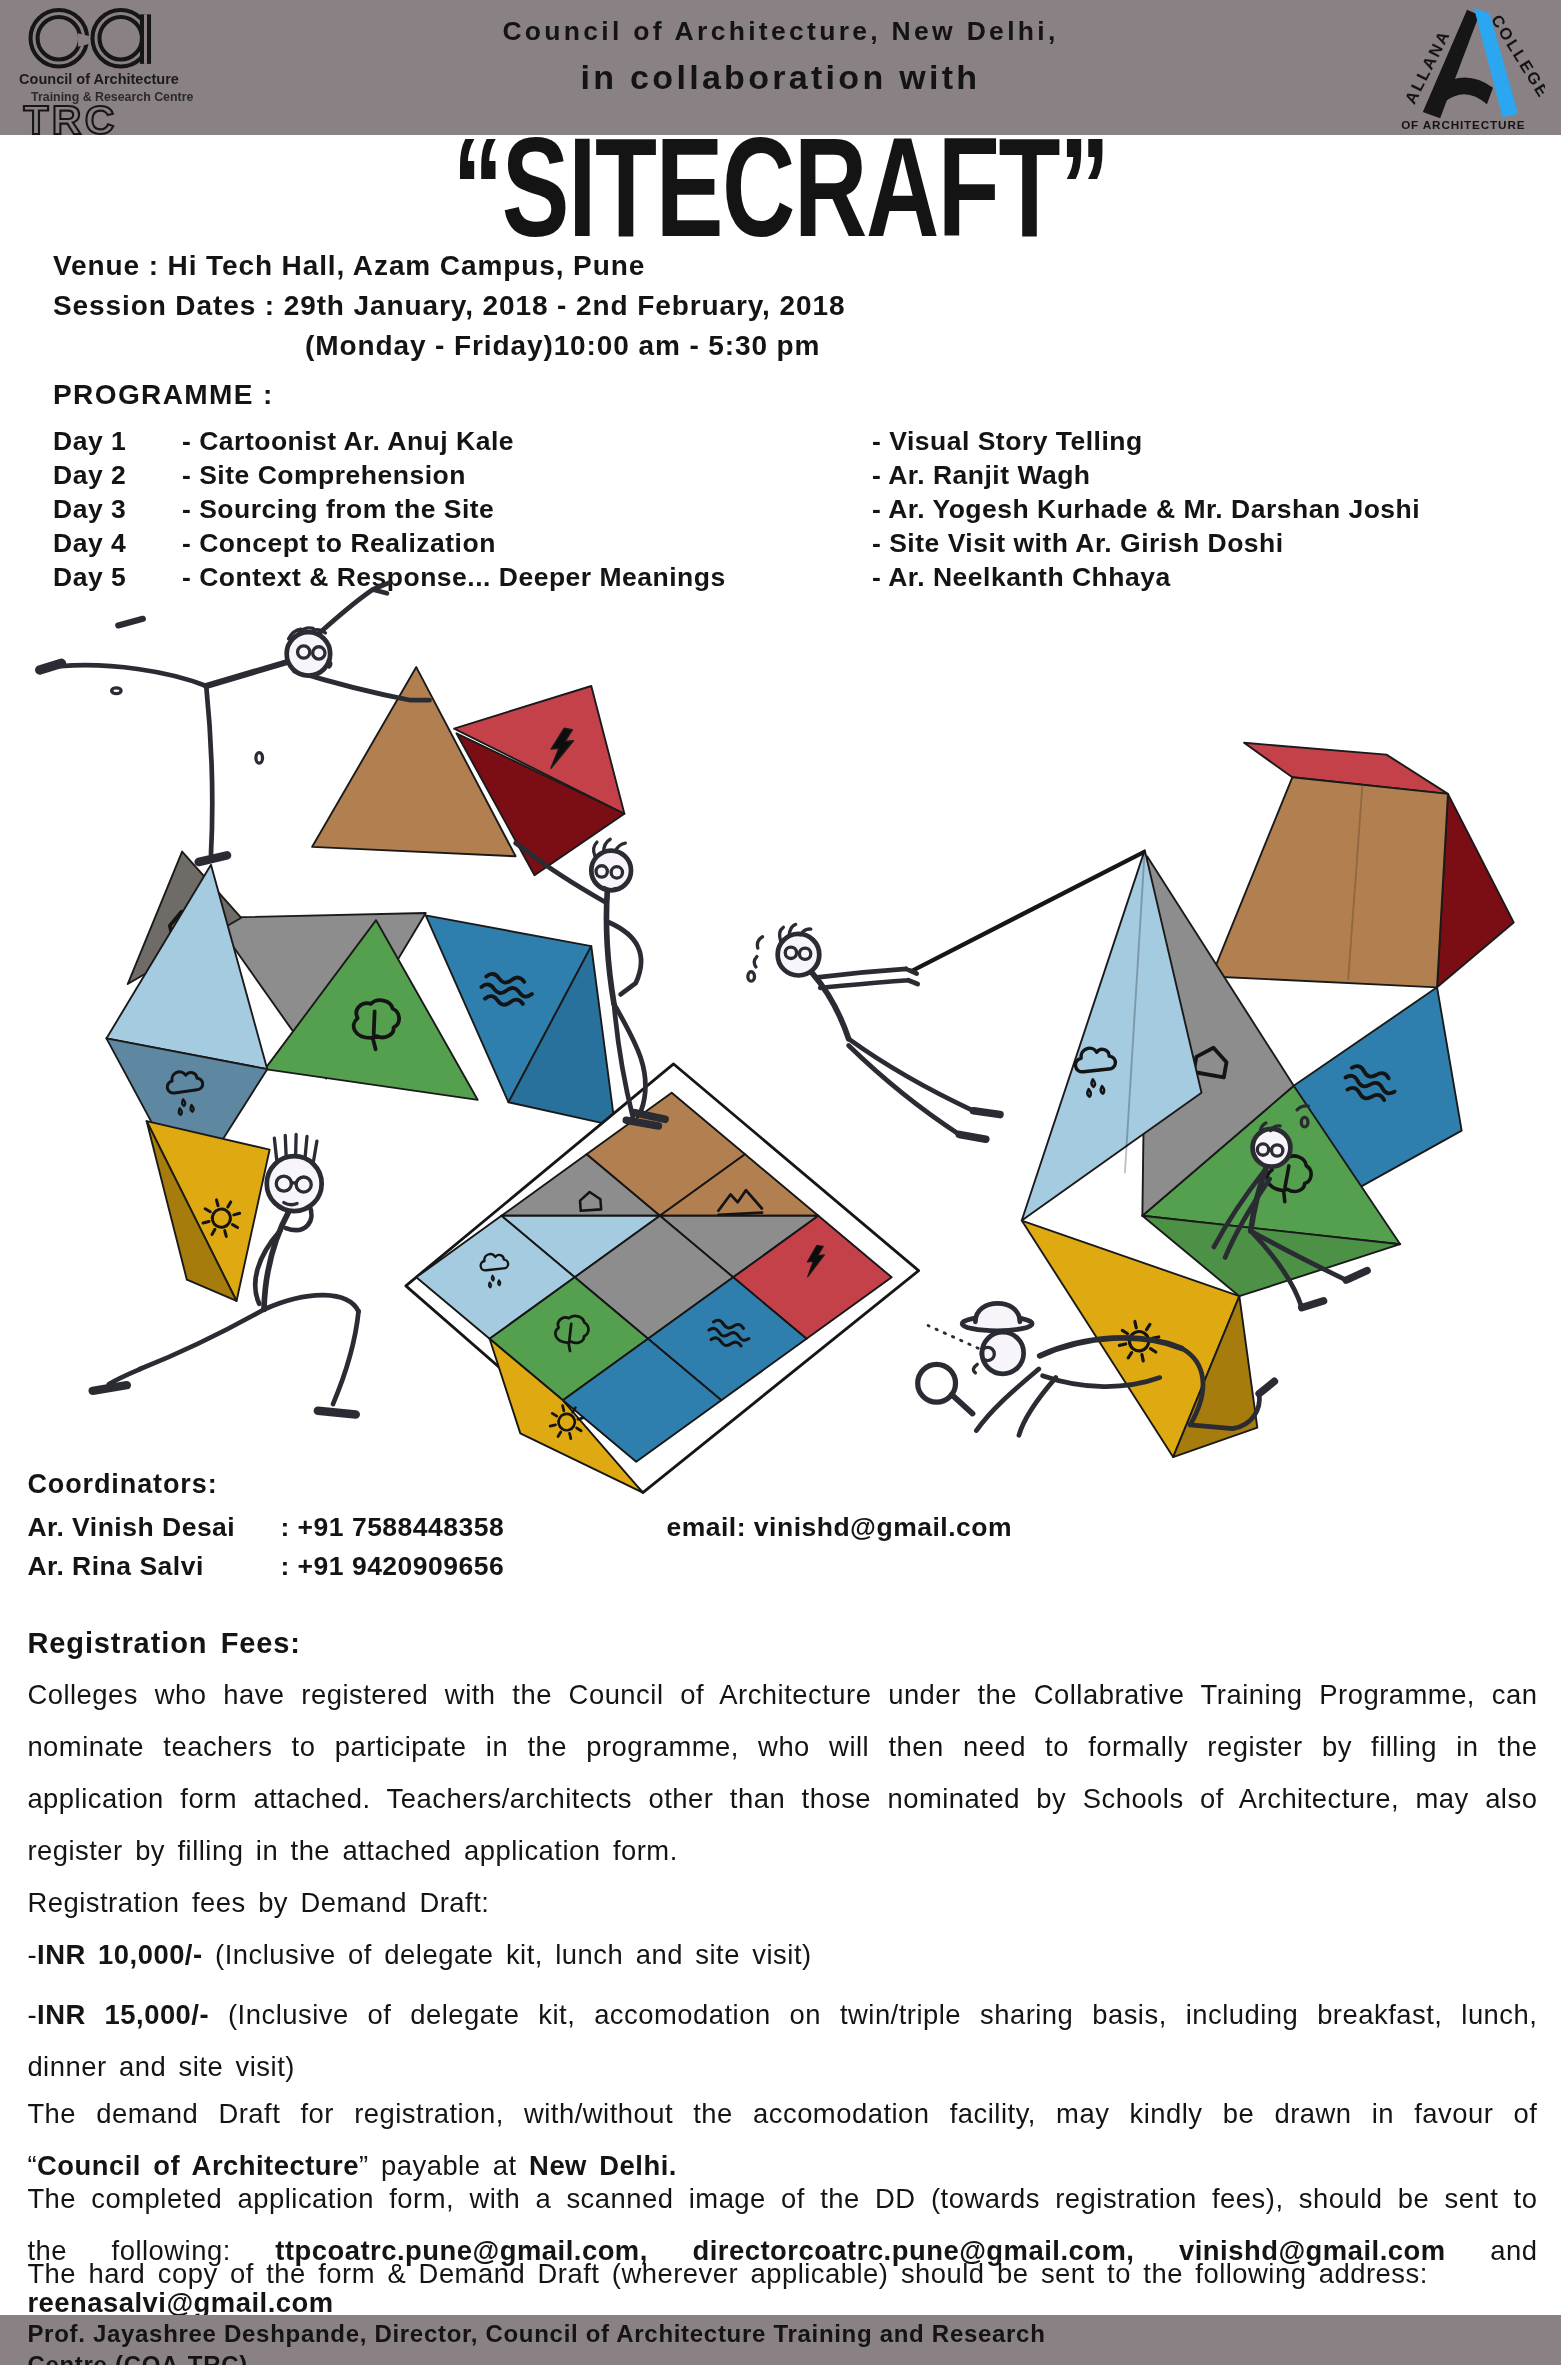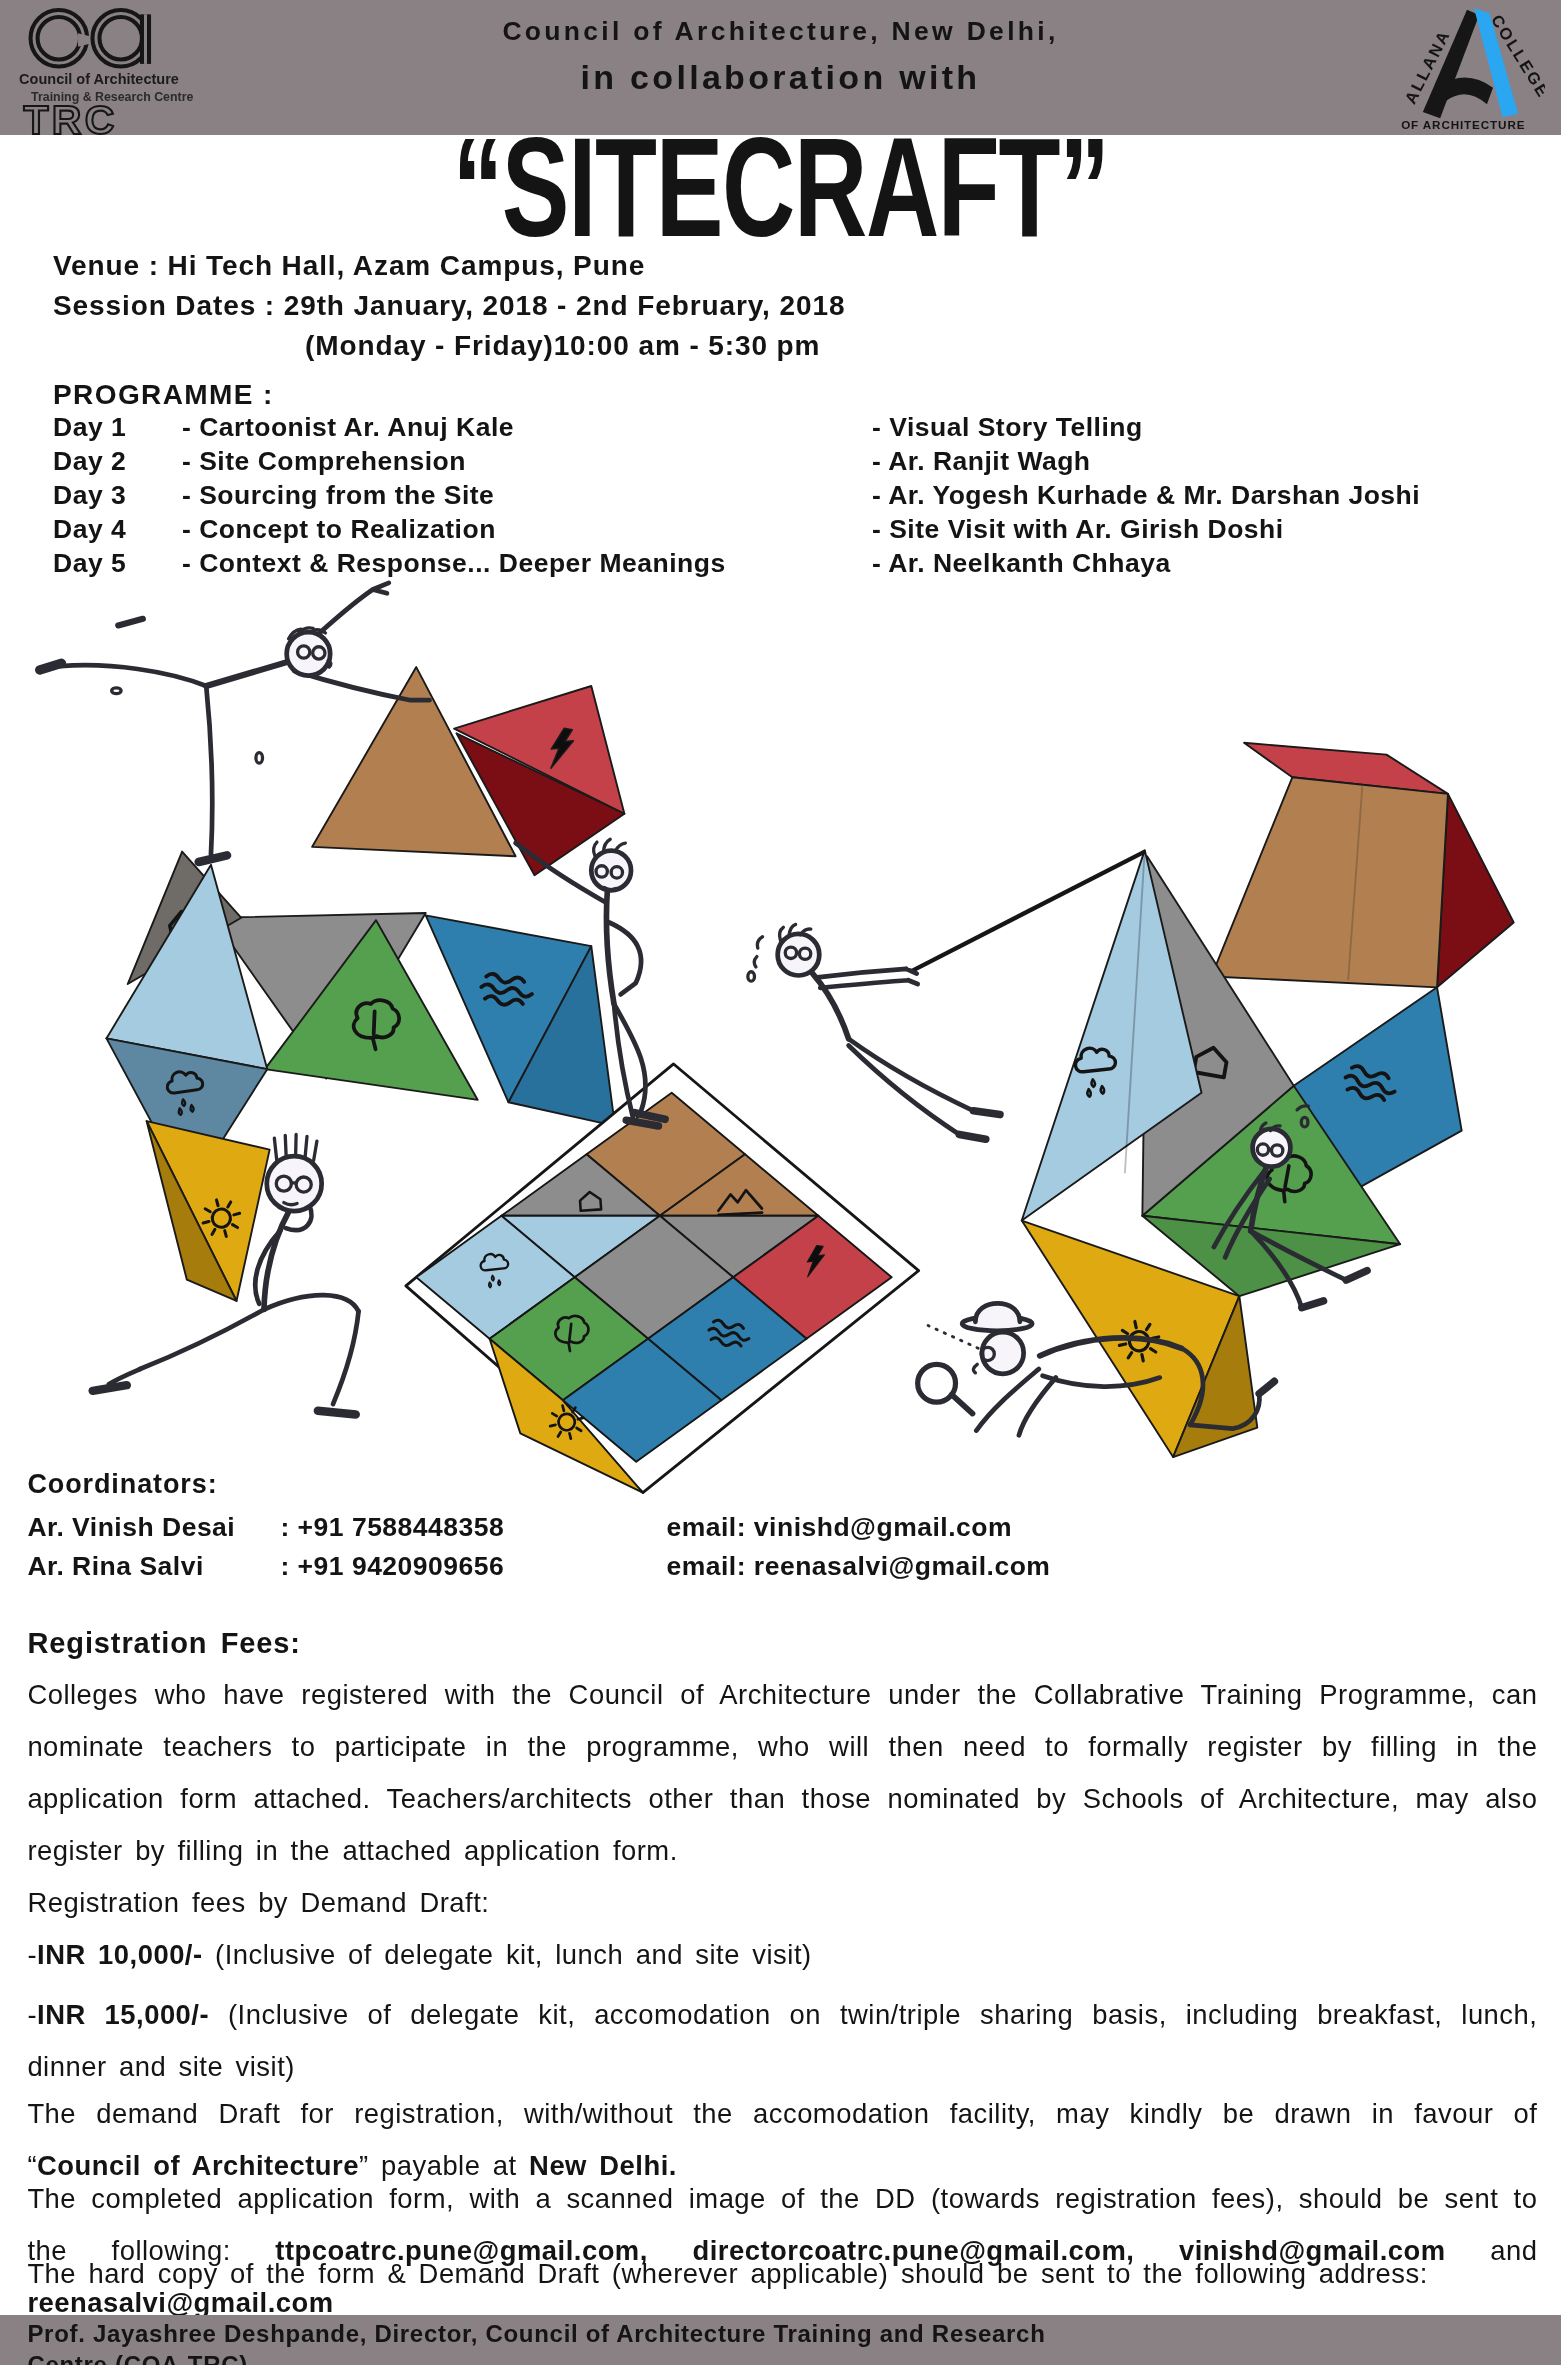--- a/index.html
+++ b/index.html
@@ -21,21 +21,21 @@
       font-size:141px;font-weight:bold;letter-spacing:-1.9px;line-height:1;
       transform:scaleX(0.72);transform-origin:50% 50%;white-space:nowrap;}
 
   
   .venue-block{position:absolute;top:246px;left:53px;font-size:28px;font-weight:bold;
       line-height:40px;letter-spacing:0.9px;}
   .venue-time{margin-left:252px;}
 
   
   .programme-heading{position:absolute;top:379px;left:53px;font-size:28px;font-weight:bold;letter-spacing:1.4px;}
-  .programme-rows{position:absolute;top:414px;left:53px;width:1481px;display:grid;
+  .programme-rows{position:absolute;top:428px;left:53px;width:1481px;display:grid;
       grid-template-columns:129px 690px 1fr;row-gap:6.6px;
       font-size:26.5px;font-weight:bold;line-height:27.4px;letter-spacing:0.5px;}
 
   
   .illustration{position:absolute;top:544px;left:0;}
 
   
   .coordinators-heading{position:absolute;top:1469px;left:27.4px;font-size:27px;font-weight:bold;letter-spacing:0.9px;}
   .coordinators-rows{position:absolute;top:1513px;left:27.4px;width:1509px;display:grid;
       grid-template-columns:253px 386px 1fr;row-gap:10.4px;
@@ -336,21 +336,20 @@
     </g>
   </svg>
 
   <div class="coordinators-heading">Coordinators:</div>
   <div class="coordinators-rows">
     <div>Ar. Vinish Desai</div>
     <div>: +91 7588448358</div>
     <div>email: vinishd@gmail.com</div>
     <div>Ar. Rina Salvi</div>
     <div>: +91 9420909656</div>
-    <div>email: reenasalvi@gmail.com</div>
   </div>
 
   <div class="reg reg-heading">Registration Fees:</div>
   <div class="reg reg-intro">Colleges who have registered with the Council of Architecture under the Collabrative Training Programme, can nominate teachers to participate in the programme, who will then need to formally register by filling in the application form attached. Teachers/architects other than those nominated by Schools of Architecture, may also register by filling in the attached application form.</div>
   <div class="reg reg-ddh">Registration fees by Demand Draft:</div>
   <div class="reg reg-fee1"><span>-</span><b>INR  10,000/-</b><span> (Inclusive of delegate kit, lunch and site visit)</span></div>
   <div class="reg reg-fee2"><span>-</span><b>INR  15,000/-</b><span> (Inclusive of delegate kit, accomodation on twin/triple sharing basis, including breakfast, lunch, dinner and site visit)</span></div>
   <div class="reg reg-draft"><span>The demand Draft for registration, with/without the accomodation facility, may kindly be drawn in favour of  “</span><b>Council of Architecture</b><span>” payable at </span><b>New Delhi.</b></div>
   <div class="reg reg-send"><span>The completed application form, with a scanned image of the DD (towards registration fees), should be sent to the following: </span><b>ttpcoatrc.pune@gmail.com, directorcoatrc.pune@gmail.com, vinishd@gmail.com</b><span> and </span><b>reenasalvi@gmail.com</b></div>
   <div class="reg reg-hard">The hard copy of the form &amp; Demand Draft (wherever applicable) should be sent to the following address:</div>

